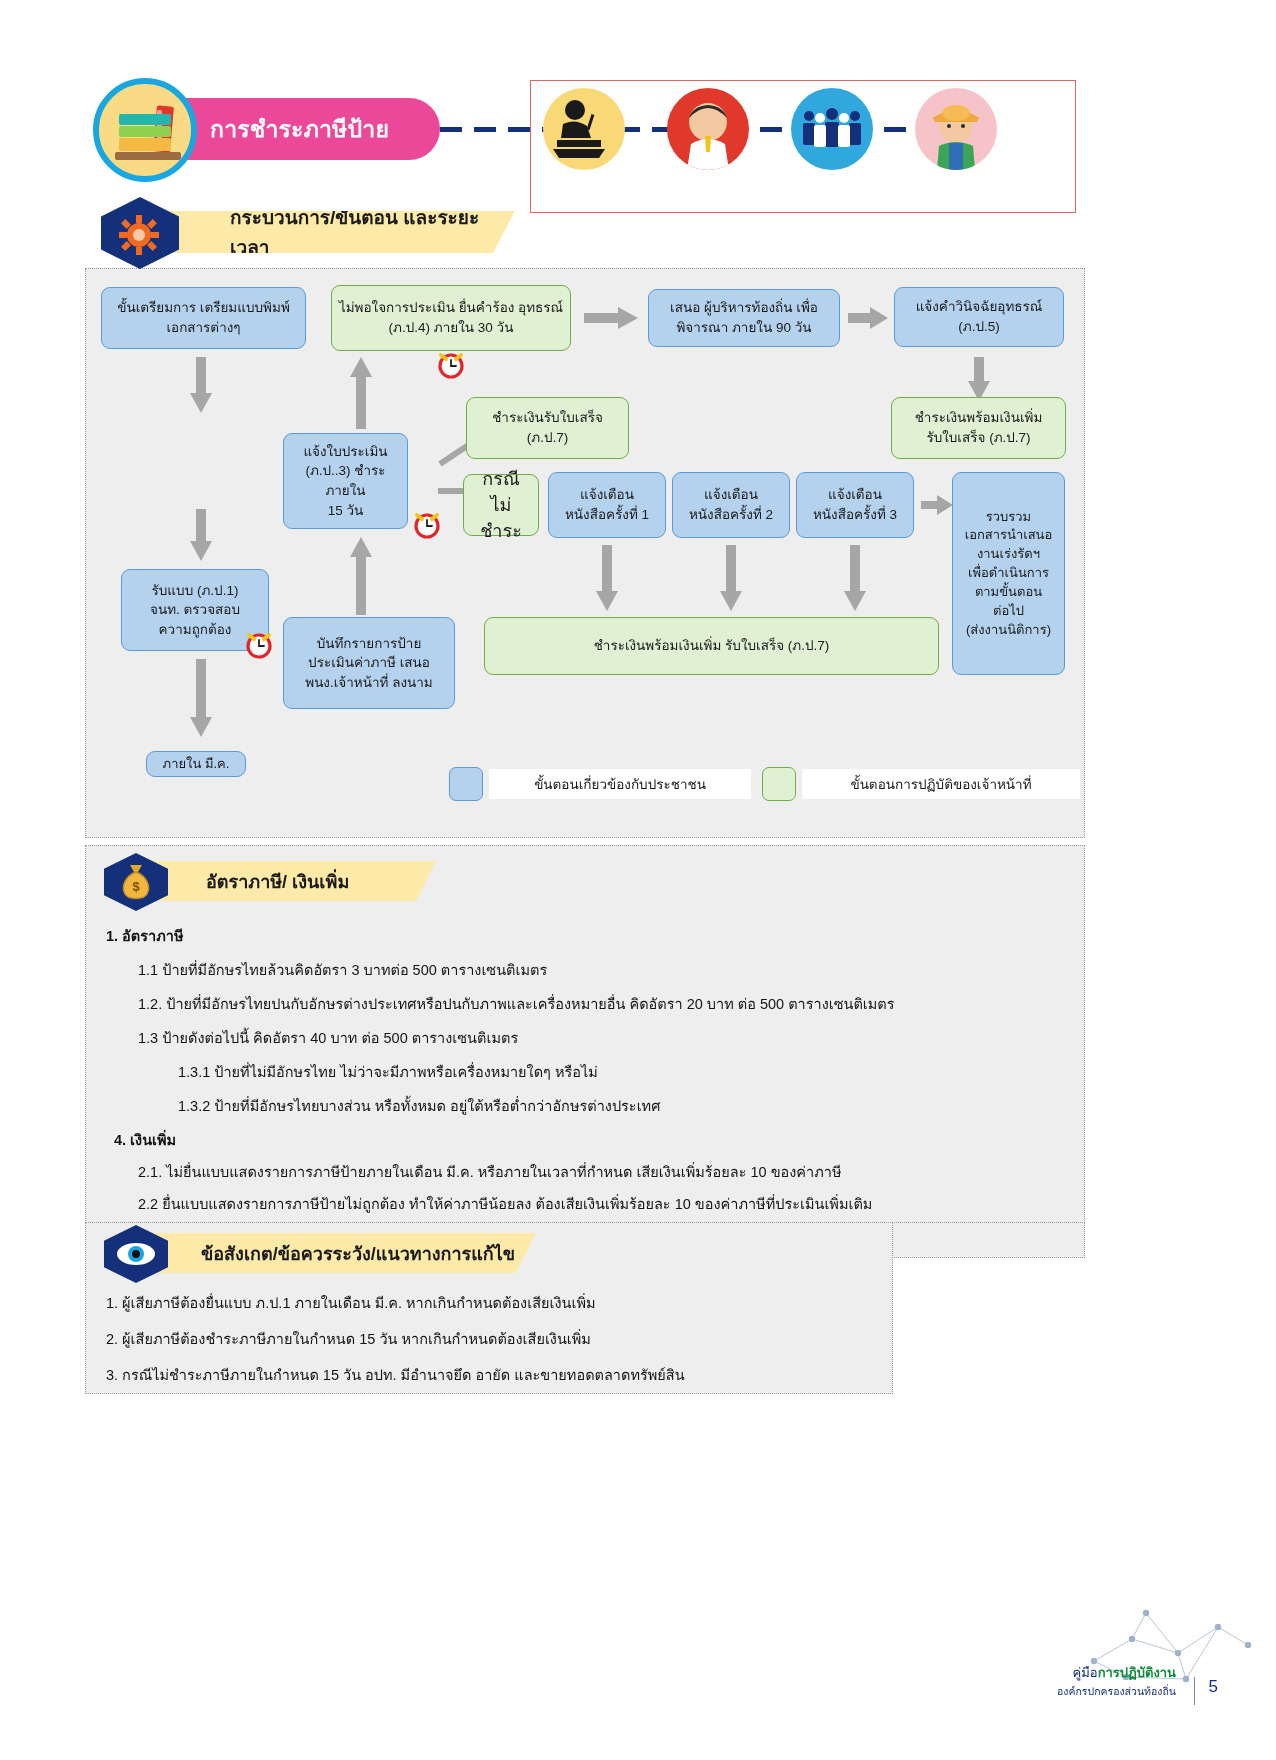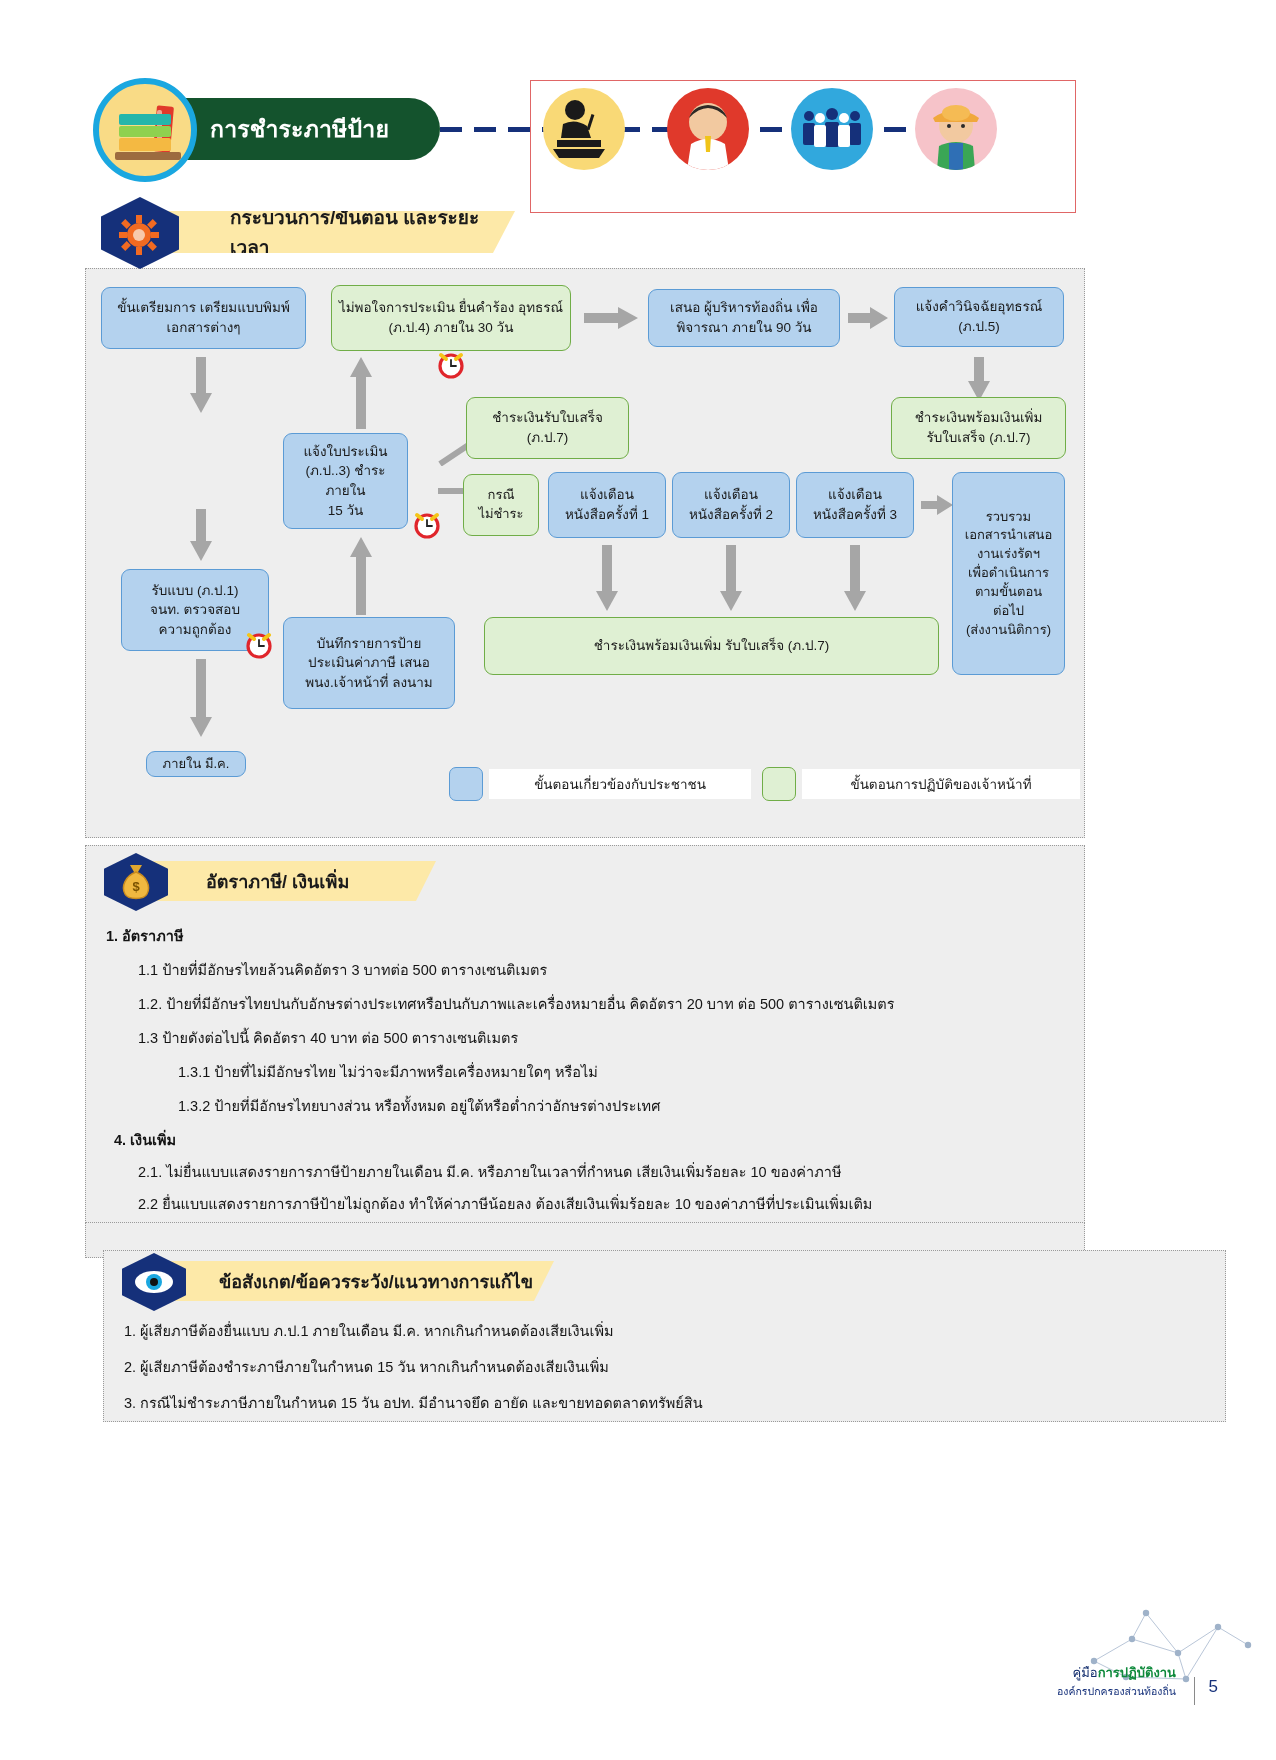--- a/index.html
+++ b/index.html
@@ -10,21 +10,21 @@
     position: relative;
     overflow: hidden;
   }
 
   
   .header { position: absolute; left: 0; top: 0; width: 1276px; height: 200px; }
 
   .title-pill {
     position: absolute; left: 150px; top: 98px;
     width: 290px; height: 62px;
-    background: #14532d;
+    background: #ec4899;
     border-radius: 31px;
     display: flex; align-items: center;
     padding-left: 60px;
   }
   .title-pill span {
     color: #ffffff; font-size: 23px; font-weight: 700; letter-spacing: .2px;
   }
 
   .book-badge {
     position: absolute; left: 93px; top: 78px;
@@ -349,21 +349,21 @@
     <svg width="56" height="20" viewBox="0 0 56 20">
         <path d="M0 7 H34 V2 L52 10 L34 18 V13 H0 Z" fill="#a6a6a6"></path>
       </svg>
   </div>
 
   <div class="node green" style="left:380px; top:128px; width:163px; height:62px;">
       <span style="white-space:pre-line">ชำระเงินรับใบเสร็จ
 (ภ.ป.7)</span>
     </div>
 
-  <div class="node green" style="left:377px; top:205px; width:76px; height:62px; font-size:13px;">
+  <div class="node green" style="left:377px; top:205px; width:76px; height:62px; font-size:18px;">
       <span style="white-space:pre-line">กรณี
 ไม่ชำระ</span>
     </div>
 
   <div class="node blue" style="left:462px; top:203px; width:118px; height:66px;">
       <span style="white-space:pre-line">แจ้งเตือน
 หนังสือครั้งที่ 1</span>
     </div>
   <div class="node blue" style="left:586px; top:203px; width:118px; height:66px;">
       <span style="white-space:pre-line">แจ้งเตือน
@@ -453,21 +453,21 @@
   <div class="line-item" style="left:52px; top:180px;">1.3 ป้ายดังต่อไปนี้ คิดอัตรา 40 บาท ต่อ 500 ตารางเซนติเมตร</div>
   <div class="line-item" style="left:92px; top:214px;">1.3.1 ป้ายที่ไม่มีอักษรไทย ไม่ว่าจะมีภาพหรือเครื่องหมายใดๆ หรือไม่</div>
   <div class="line-item" style="left:92px; top:248px;">1.3.2 ป้ายที่มีอักษรไทยบางส่วน หรือทั้งหมด อยู่ใต้หรือต่ำกว่าอักษรต่างประเทศ</div>
   <div class="line-item bold" style="left:28px; top:282px;">4. เงินเพิ่ม</div>
   <div class="line-item" style="left:52px; top:314px;">2.1. ไม่ยื่นแบบแสดงรายการภาษีป้ายภายในเดือน มี.ค. หรือภายในเวลาที่กำหนด เสียเงินเพิ่มร้อยละ 10 ของค่าภาษี</div>
   <div class="line-item" style="left:52px; top:346px;">2.2 ยื่นแบบแสดงรายการภาษีป้ายไม่ถูกต้อง ทำให้ค่าภาษีน้อยลง ต้องเสียเงินเพิ่มร้อยละ 10 ของค่าภาษีที่ประเมินเพิ่มเติม</div>
 </div>
 <div class="line-item" style="left:137px; top:1223px; font-size:14.5px;">2.3 ไม่ชำระภาษีภายใน 15 วัน นับแต่วันที่ได้รับแจ้งการประเมิน  เสียเงินเพิ่มร้อยละ 2 ต่อเดือนของค่าภาษี  เศษของเดือนให้นับเป็น 1 เดือน</div>
 <div class="text-panel" style="left:85px; top:1223px; width:1000px; height:35px; border-top:none;"></div>
 
-<div class="text-panel" style="left:85px; top:1250px; width:1123px; height:172px;margin-left:18px;">
+<div class="text-panel" style="left:85px; top:1222px; width:808px; height:172px;">
 
   <div class="sec-tab" style="position:absolute; left:45px; top:10px; width:405px; height:40px; padding-left:70px;
        clip-path: polygon(0 0, 100% 0, calc(100% - 20px) 100%, 0 100%);">
     <span style="font-size:18px;font-weight:700;">ข้อสังเกต/ข้อควรระวัง/แนวทางการแก้ไข</span>
   </div>
   <div class="sec-hex" style="position:absolute; left:18px; top:2px; width:64px; height:58px;">
     <div style="position:absolute;left:12px;top:16px;width:40px;height:26px;">
       <svg viewBox="0 0 40 26" width="40" height="26">
         <ellipse cx="20" cy="13" rx="19" ry="11" fill="#ffffff"></ellipse>
         <circle cx="20" cy="13" r="8" fill="#1aa7e0"></circle>

